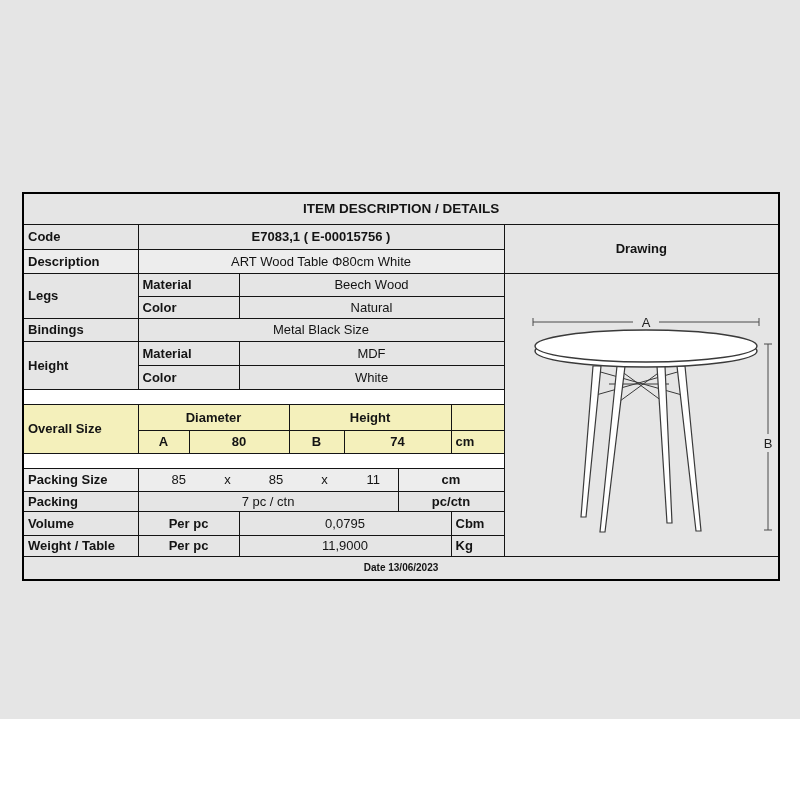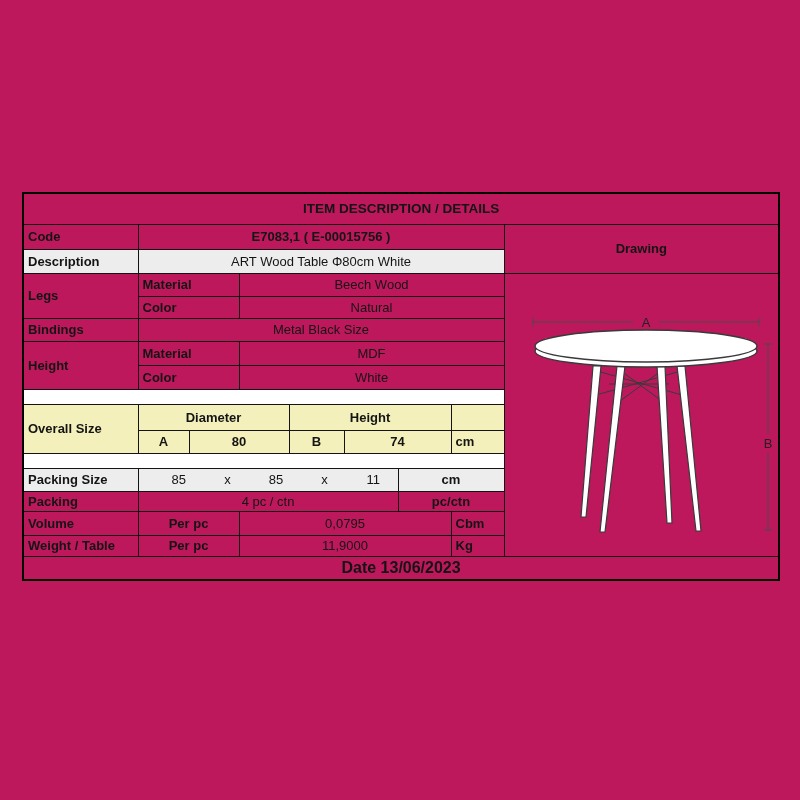--- a/index.html
+++ b/index.html
@@ -3,21 +3,21 @@
 <meta charset="utf-8">
 <style>
   :root{
     --ink:#141414;
     --highlight:#f4f0bb;
     --shade:#ededed;
   }
   *{margin:0;padding:0;box-sizing:border-box;}
   html,body{width:800px;height:800px;background:#ffffff;
     font-family:"Liberation Sans", sans-serif;color:var(--ink);}
-  .sheet{position:relative;width:800px;height:800px;background:#be185d;overflow:hidden;}
+  .sheet{position:relative;width:800px;height:719px;background:#e5e5e5;overflow:hidden;}
   table.doc{
     position:absolute;left:22px;top:192px;width:756px;
     border-collapse:collapse;table-layout:fixed;
     border:2.5px solid #000;
     font-size:13px;
   }
   table.doc td{
     border:1.5px solid var(--ink);
     vertical-align:middle;
     padding:0 4px;
@@ -42,21 +42,21 @@
   tr.r-date{height:24px;}
   td.lbl{font-weight:bold;text-align:left;}
   td.val{text-align:center;}
   td.b{font-weight:bold;}
   td.unit{font-weight:bold;text-align:left;padding-left:4px;}
   tr.shaded td{background:var(--shade);}
   td.yellow{background:var(--highlight);}
   td.drawing-title{text-align:center;font-weight:bold;font-size:13px;}
   td.drawing-cell{padding:0;vertical-align:top;}
   td.gap-cell{background:#fff;}
-  td.date-cell{text-align:center;font-weight:bold;font-size:16px;border-top:2px solid #000;}
+  td.date-cell{text-align:center;font-weight:bold;font-size:10px;border-top:2px solid #000;}
   .ps-grid{display:grid;grid-template-columns:repeat(5,1fr);width:100%;padding-left:16px;}
   .ps-grid span{text-align:center;}
   svg text{font-family:"Liberation Sans", sans-serif;}
 </style>
 </head>
 <body>
 
 <div class="sheet">
   <table class="doc">
     <colgroup>
@@ -184,21 +184,21 @@
           <span>85</span>
           <span>x</span>
           <span>11</span>
         </div>
       </td>
       <td colspan="2" class="val b">cm</td>
     </tr>
 
     <tr class="r-pack">
       <td class="lbl">Packing</td>
-      <td colspan="5" class="val">4 pc / ctn</td>
+      <td colspan="5" class="val">7 pc / ctn</td>
       <td colspan="2" class="val b">pc/ctn</td>
     </tr>
 
     <tr class="r-vol">
       <td class="lbl">Volume</td>
       <td colspan="2" class="val b">Per pc</td>
       <td colspan="4" class="val">0,0795</td>
       <td class="unit">Cbm</td>
     </tr>
 

